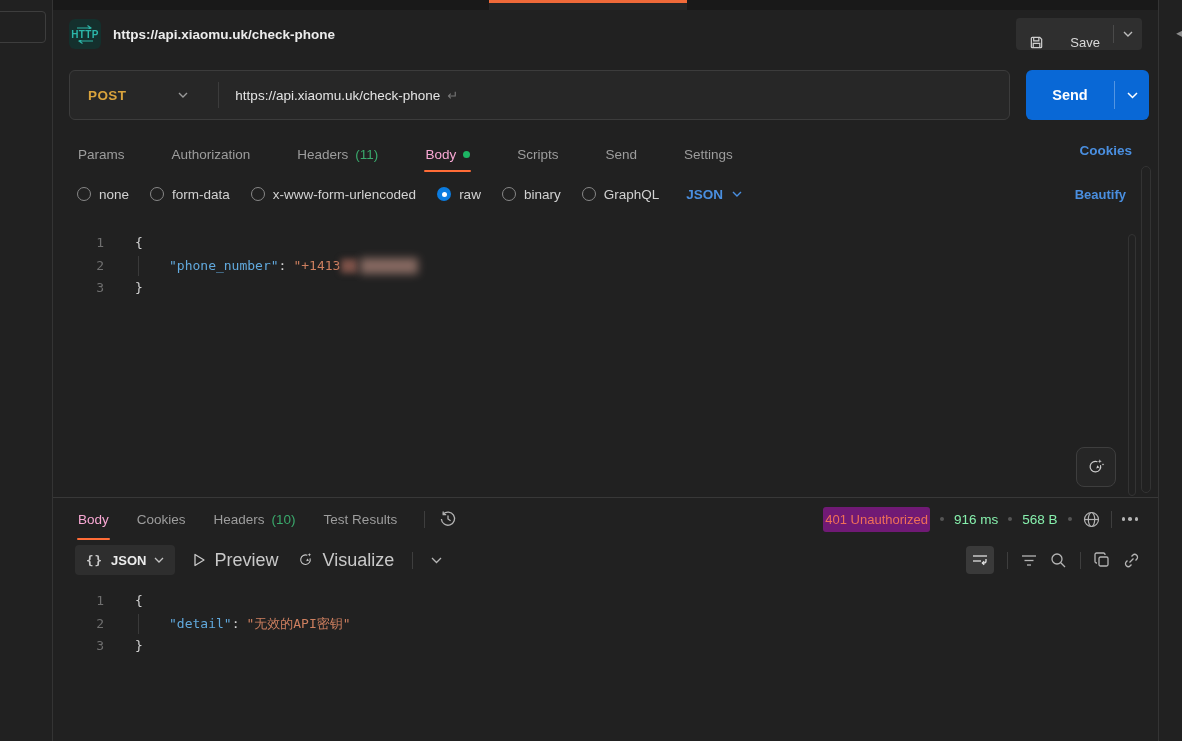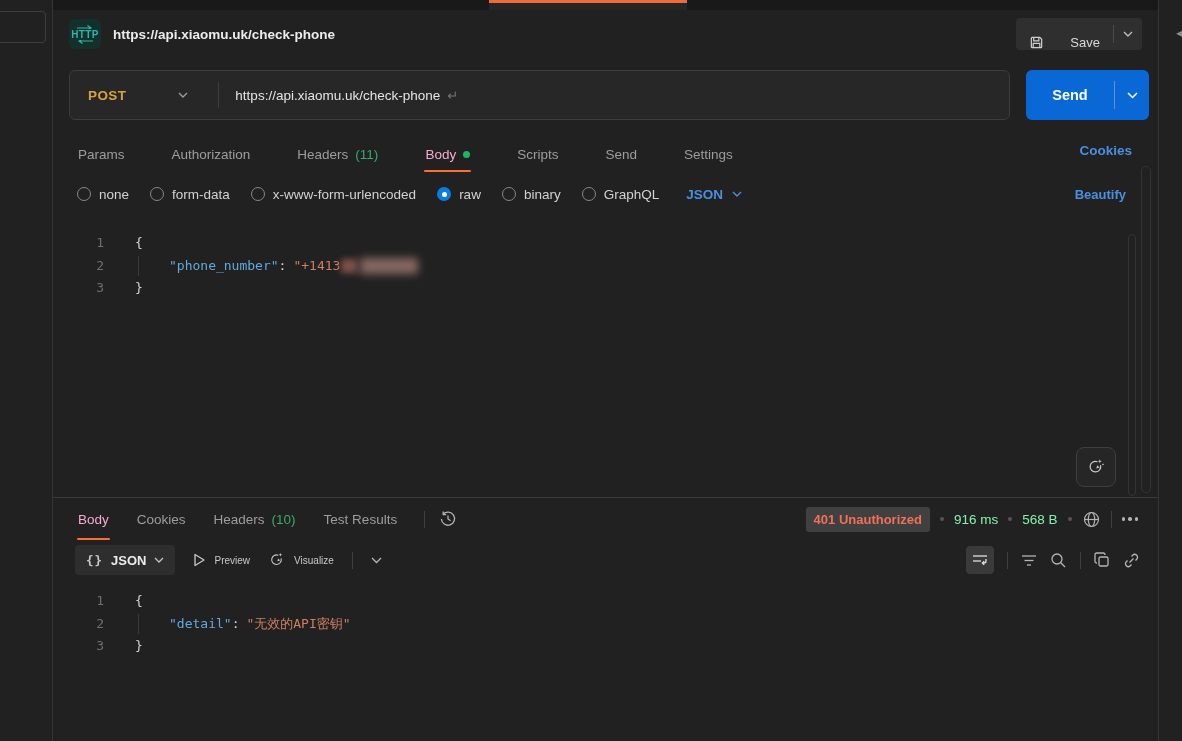--- a/index.html
+++ b/index.html
@@ -79,31 +79,31 @@
 
   .section-divider{height:1px;background:#383838;}
 
   
   .resp-header{height:42px;display:flex;align-items:stretch;gap:26px;padding-left:24px;position:relative;}
   .resp-header .tab{font-size:13.5px;}
   .hist-wrap{display:flex;align-items:center;gap:14px;}
   .vline2{width:1px;height:17px;background:#3e3e3e;}
   .icon-btn{display:flex;align-items:center;justify-content:center;}
   .resp-meta{position:absolute;right:20px;top:0;height:100%;display:flex;align-items:center;gap:10px;}
-  .status-badge{background:#404040;color:#f07058;font-size:13px;font-weight:700;padding:5px 8px;border-radius:3px;}
+  .status-badge{background:#701a75;color:#f07058;font-size:13px;font-weight:400;padding:5px 2px;border-radius:3px;}
   .meta-text{color:#86efac;font-size:13.5px;}
   .sep-dot{width:4px;height:4px;border-radius:50%;background:#555;}
   .ellipsis{display:flex;gap:3px;}
   .ellipsis i{width:3.5px;height:3.5px;border-radius:50%;background:#b3b3b3;}
 
   
   .resp-toolbar{height:40px;display:flex;align-items:center;gap:18px;padding-left:22px;position:relative;margin-bottom:4px;}
   .json-chip{display:flex;align-items:center;gap:8px;background:#2e2e2e;border-radius:4px;height:30px;padding:0 11px;color:#ececec;font-size:13px;font-weight:600;}
   .brace-glyph{font-family:"DejaVu Sans Mono",monospace;color:#c8c8c8;font-size:12.5px;letter-spacing:1px;}
-  .tool-btn{display:flex;align-items:center;gap:8px;color:#c9c9c9;font-size:10px;}
+  .tool-btn{display:flex;align-items:center;gap:8px;color:#c9c9c9;font-size:18px;}
   .resp-tools-right{position:absolute;right:18px;display:flex;align-items:center;gap:13px;}
   .wrap-chip{width:28px;height:28px;background:#3a3a3a;border-radius:4px;display:flex;align-items:center;justify-content:center;}
 
   svg{display:block;}
 </style>
 </head>
 <body>
 
 <div class="app">
 

